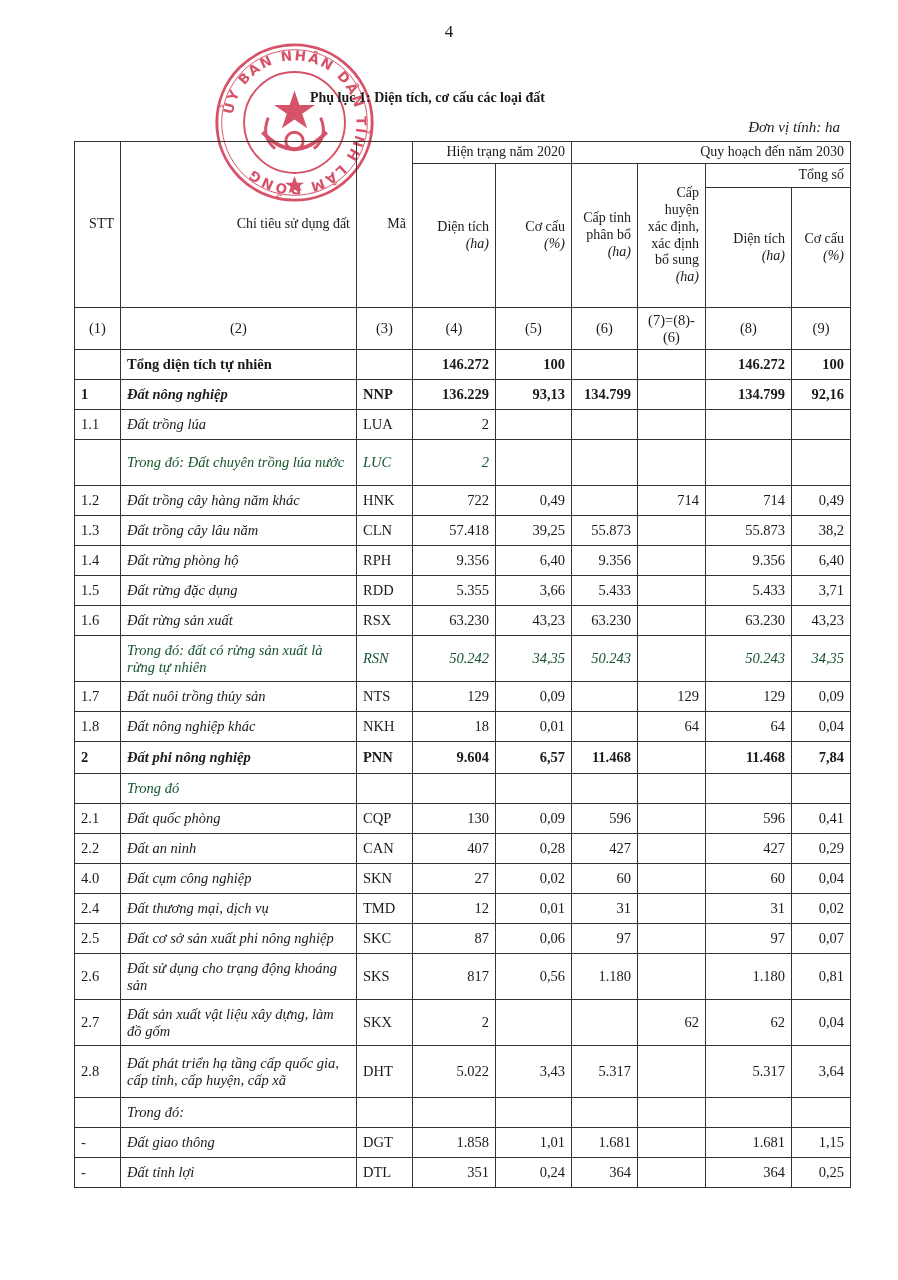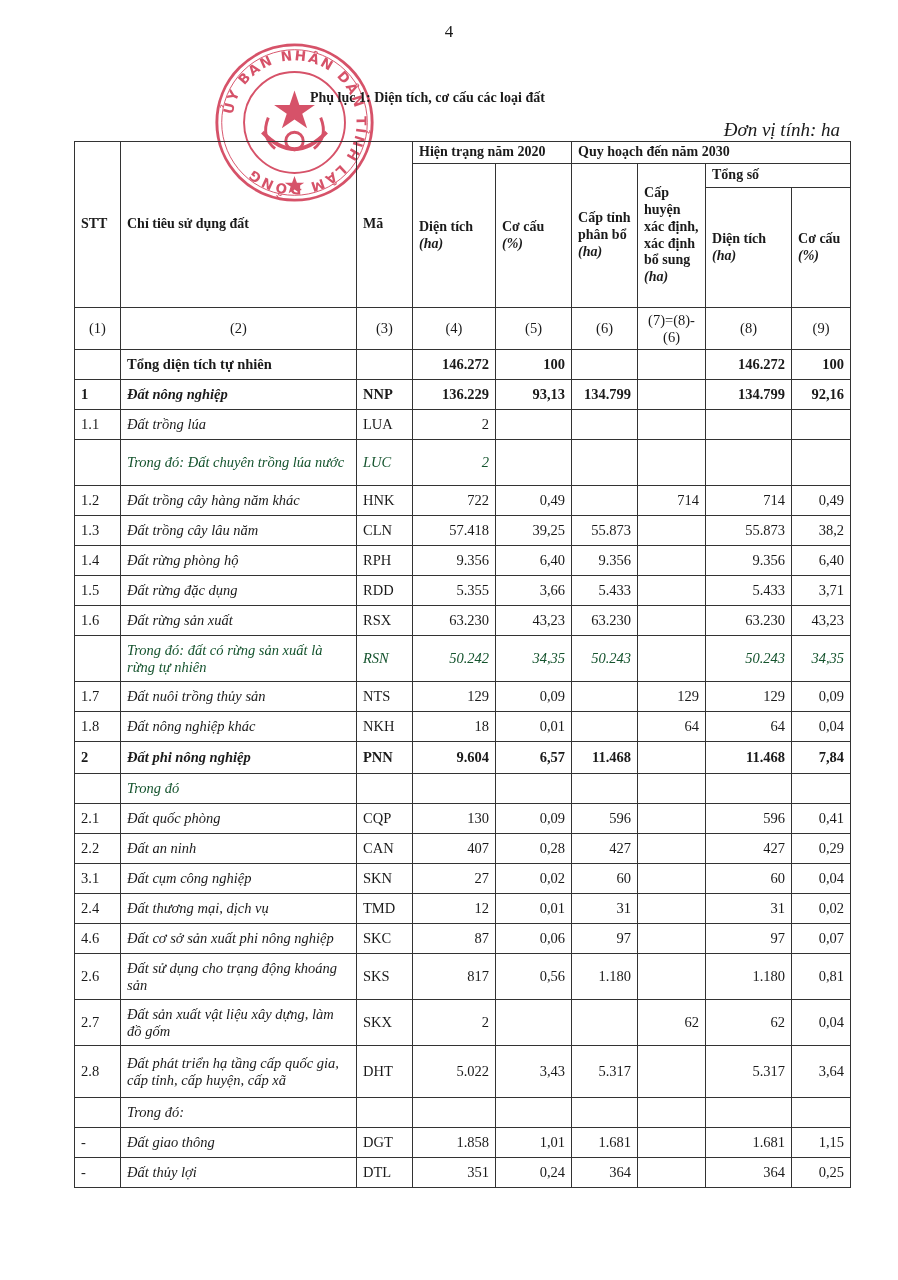--- a/index.html
+++ b/index.html
@@ -2,28 +2,28 @@
 <html><head>
 <meta charset="utf-8">
 <style>
   html, body { margin: 0; padding: 0; background: #ffffff; }
   body {
     width: 898px; height: 1280px; position: relative; overflow: hidden;
     font-family: "Liberation Serif", "DejaVu Serif", serif; color: #1a1a1a;
   }
   .page-number { position: absolute; top: 22px; left: 0; width: 898px; text-align: center; font-size: 17px; }
   .title { position: absolute; top: 90px; left: 310px; font-size: 14px; font-weight: bold; }
-  .unit { position: absolute; top: 119px; right: 58px; font-size: 19px; font-style: italic; }
+  .unit { position: absolute; top: 119px; right: 58px; font-size: 15px; font-style: italic; }
   .stamp { position: absolute; left: 212px; top: 40px; width: 165px; height: 165px; opacity: 0.85; pointer-events: none; }
   table.land {
     position: absolute; top: 141px; left: 74px; width: 776px;
     border-collapse: collapse; table-layout: fixed; font-size: 14.5px;
   }
   table.land th, table.land td { border: 1px solid #333; padding: 2px 6px; vertical-align: middle; }
-  table.land th { font-weight: bold; text-align: left; line-height: 1.2; font-size: 14px; }
+  table.land th { font-weight: normal; text-align: right; line-height: 1.2; font-size: 14px; }
   table.land th .it { font-style: italic; }
   td.c { text-align: left; }
   td.r { text-align: right; }
   td.l { text-align: left; font-style: italic; }
   tr.bold td { font-weight: bold; }
   tr.italic td { font-style: italic; color: #14532d; }
   tr.idx td { text-align: center; }
   .hdr-top { height: 22px; }
 </style>
 </head>
@@ -266,21 +266,21 @@
         <td class="l">Đất an ninh</td>
         <td class="c">CAN</td>
         <td class="r">407</td>
         <td class="r">0,28</td>
         <td class="r">427</td>
         <td class="r"></td>
         <td class="r">427</td>
         <td class="r">0,29</td>
       </tr>
       <tr style="height: 30px;">
-        <td class="c">3.1</td>
+        <td class="c">4.0</td>
         <td class="l">Đất cụm công nghiệp</td>
         <td class="c">SKN</td>
         <td class="r">27</td>
         <td class="r">0,02</td>
         <td class="r">60</td>
         <td class="r"></td>
         <td class="r">60</td>
         <td class="r">0,04</td>
       </tr>
       <tr style="height: 30px;">
@@ -288,21 +288,21 @@
         <td class="l">Đất thương mại, dịch vụ</td>
         <td class="c">TMD</td>
         <td class="r">12</td>
         <td class="r">0,01</td>
         <td class="r">31</td>
         <td class="r"></td>
         <td class="r">31</td>
         <td class="r">0,02</td>
       </tr>
       <tr style="height: 30px;">
-        <td class="c">4.6</td>
+        <td class="c">2.5</td>
         <td class="l">Đất cơ sở sản xuất phi nông nghiệp</td>
         <td class="c">SKC</td>
         <td class="r">87</td>
         <td class="r">0,06</td>
         <td class="r">97</td>
         <td class="r"></td>
         <td class="r">97</td>
         <td class="r">0,07</td>
       </tr>
       <tr style="height: 46px;">
@@ -355,21 +355,21 @@
         <td class="c">DGT</td>
         <td class="r">1.858</td>
         <td class="r">1,01</td>
         <td class="r">1.681</td>
         <td class="r"></td>
         <td class="r">1.681</td>
         <td class="r">1,15</td>
       </tr>
       <tr style="height: 30px;">
         <td class="c">-</td>
-        <td class="l">Đất thủy lợi</td>
+        <td class="l">Đất tỉnh lợi</td>
         <td class="c">DTL</td>
         <td class="r">351</td>
         <td class="r">0,24</td>
         <td class="r">364</td>
         <td class="r"></td>
         <td class="r">364</td>
         <td class="r">0,25</td>
       </tr>
     </tbody>
 </table>

